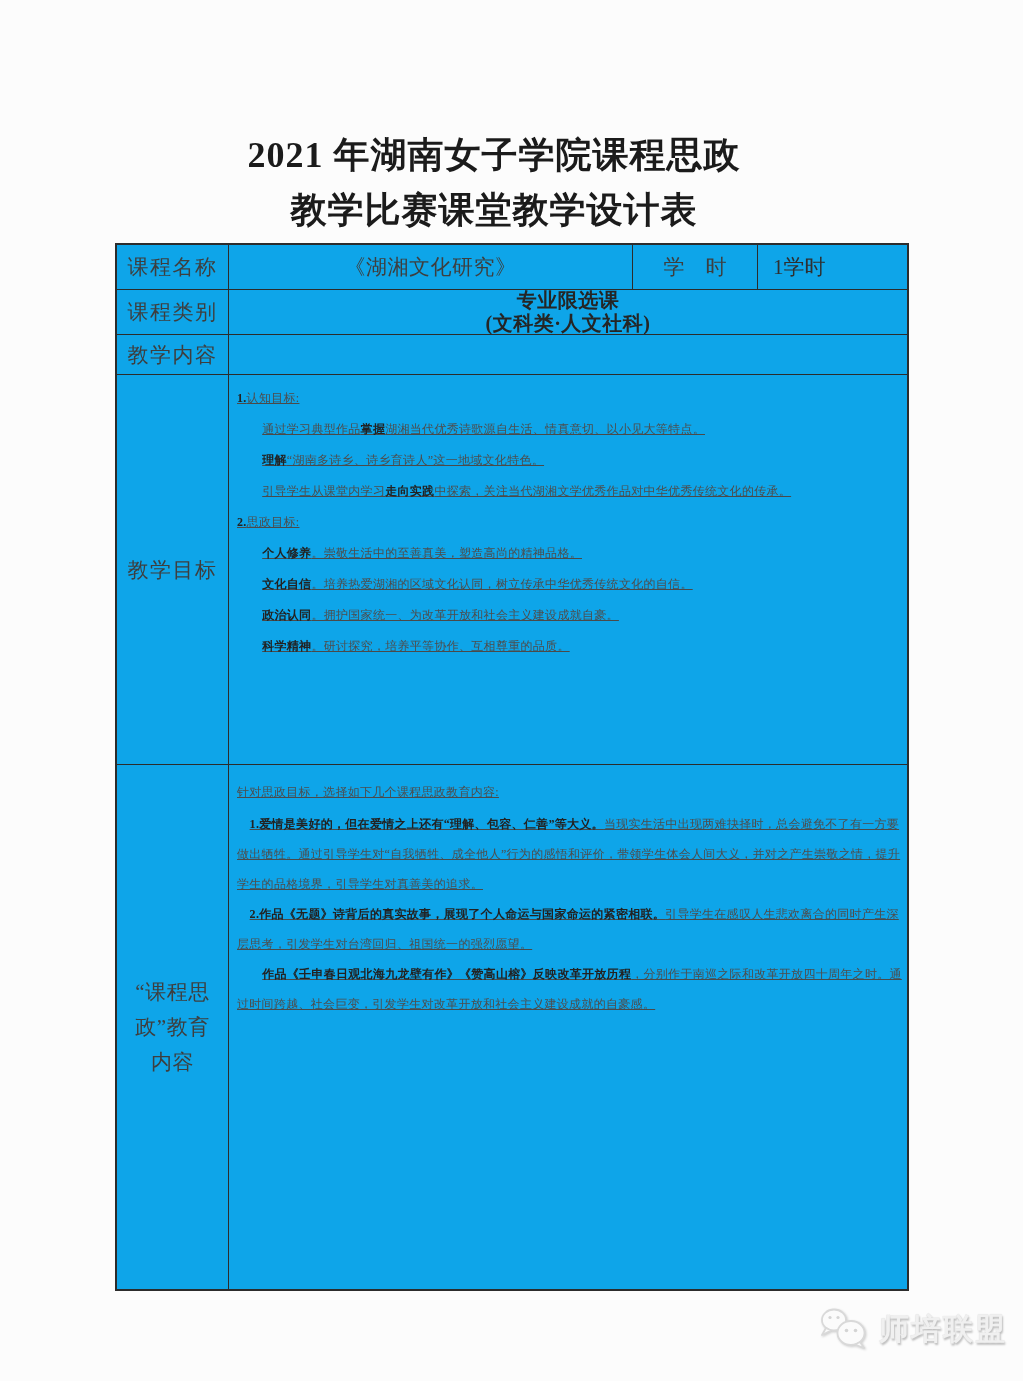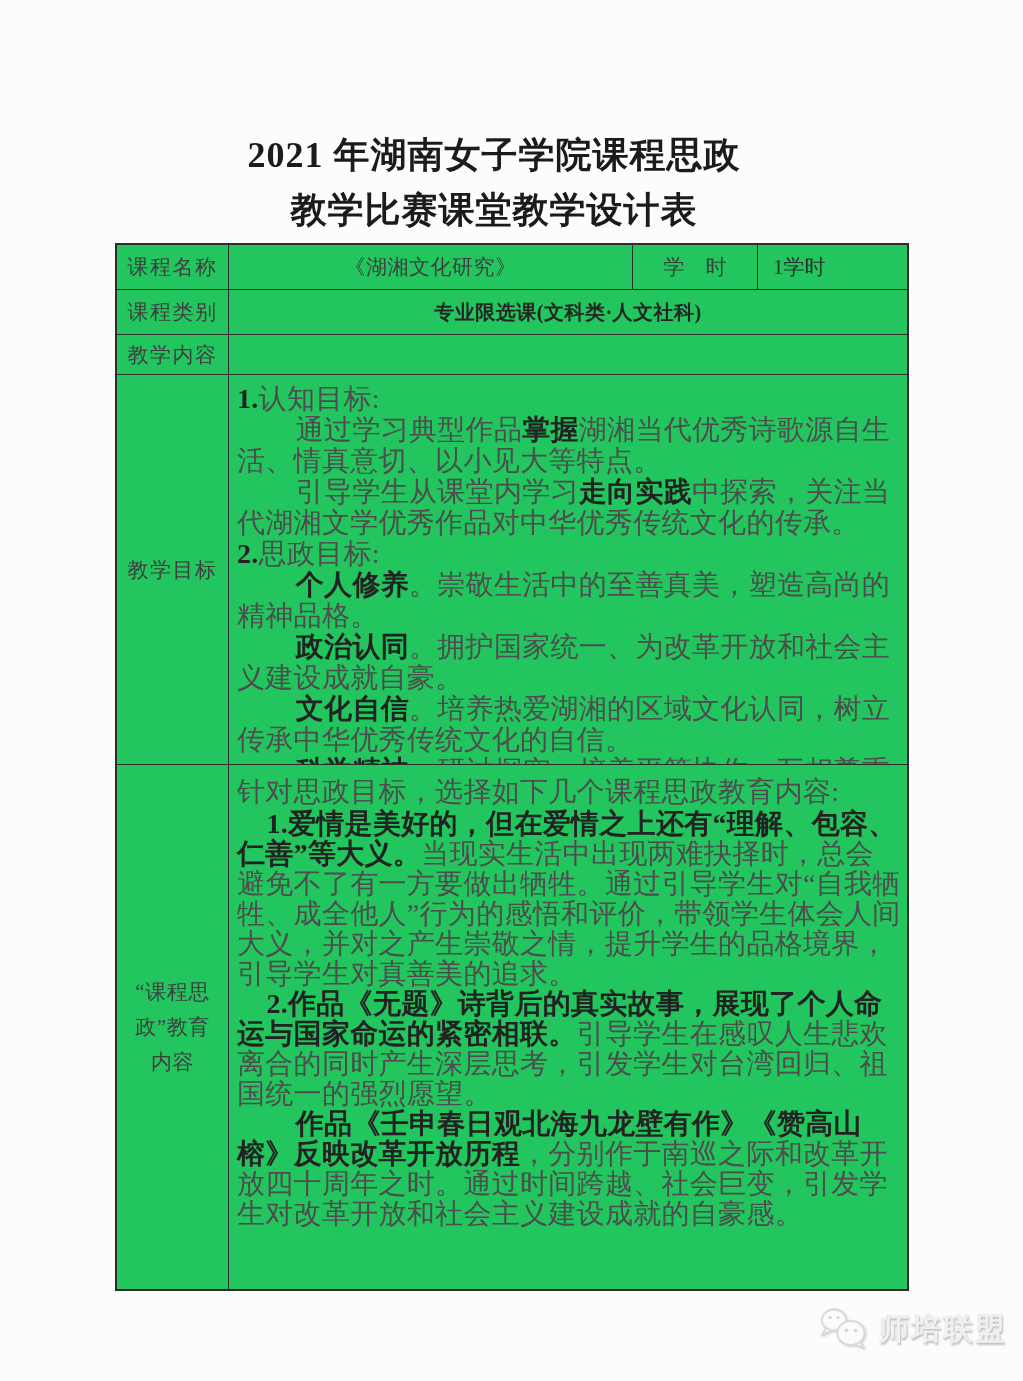--- a/index.html
+++ b/index.html
@@ -11,21 +11,21 @@
     position:relative;
     overflow:hidden;
   }
   .doc-title {
     position:absolute; left:97px; top:128px; width:794px;
     text-align:center; font-size:36px; font-weight:700;
     color:#1b1b1b; line-height:55px; letter-spacing:1px;
   }
   .tbl {
     position:absolute; left:115px; top:243px; width:794px;
-    border:2px solid #2c2c2c; background:#22c55e;
+    border:2px solid #2c2c2c; background:#0ea5e9;
   }
   .row { display:flex; border-bottom:1px solid #2c2c2c; }
   .row:last-child { border-bottom:none; }
   .row1 { height:45px; }
   .row2 { height:45px; }
   .row3 { height:40px;font-family:Liberation Mono, monospace; }
   .row4 { height:390px; }
   .row5 { height:524px; }
   .cell { overflow:hidden; }
   .label-cell {
@@ -34,27 +34,27 @@
     font-size:21px; color:#3e3e3e; letter-spacing:1.5px;
     text-align:center;
   }
   .pre-wrap { white-space:pre-line; line-height:35px; letter-spacing:0.5px;font-family:Liberation Serif, serif; }
   .v-center { display:flex; align-items:center; }
   .h-center { justify-content:center; }
   .course-name-cell { flex:0 0 404px; border-right:1px solid #2c2c2c; font-size:21px; color:#3e3e3e; letter-spacing:0.5px; }
   .hours-label-cell { flex:0 0 125px; border-right:1px solid #2c2c2c; letter-spacing:0; }
   .hours-value-cell { flex:1; display:flex; align-items:center; padding-left:15px; font-size:21px; color:#2f2f2f; }
   .type-cell {
-    flex:1; display:flex; flex-direction:row; align-items:center; justify-content:center;
+    flex:1; display:flex; flex-direction:column; align-items:center; justify-content:center;
     font-weight:700; color:#252525; font-size:20px; line-height:23px; letter-spacing:0.5px;
   }
   .content-left-cell { flex:1; display:flex; align-items:center; padding-left:30px; font-size:21px; color:#3e3e3e; letter-spacing:0.5px; }
   .content {
     flex:1; padding:8px 5px 0 8px;
-    font-size:28px; line-height:31px; letter-spacing:0.3px; color:#4a4a4a;
+    font-size:12px; line-height:31px; letter-spacing:0.3px; color:#4a4a4a;text-decoration:underline;
   }
   .content p { margin:0; }
   .indent-0 { text-indent:0; }
   .indent-1 { text-indent:1.05em; }
   .indent-2 { text-indent:2.1em; }
   .seg { color:#4d4d4d; }
   .seg.bold { font-weight:700; color:#222222; }
   .ideology-content { line-height:30px; padding-top:12px; }
   .ideology-content p:first-child { margin-bottom:2px; }
   .watermark {
@@ -95,25 +95,26 @@
 
   <div class="row row3">
     <div class="cell label-cell">教学内容</div>
   </div>
 
   <div class="row row4">
     <div class="cell label-cell">教学目标</div>
     <div class="cell content">
         <p class="indent-0"><span class="seg bold">1.</span><span class="seg">认知目标:</span></p>
         <p class="indent-2"><span class="seg">通过学习典型作品</span><span class="seg bold">掌握</span><span class="seg">湖湘当代优秀诗歌源自生活、情真意切、以小见大等特点。</span></p>
+        <p class="indent-2"><span class="seg bold">理解</span><span class="seg">“湖南多诗乡、诗乡育诗人”这一地域文化特色。</span></p>
         <p class="indent-2"><span class="seg">引导学生从课堂内学习</span><span class="seg bold">走向实践</span><span class="seg">中探索，关注当代湖湘文学优秀作品对中华优秀传统文化的传承。</span></p>
         <p class="indent-0"><span class="seg bold">2.</span><span class="seg">思政目标:</span></p>
         <p class="indent-2"><span class="seg bold">个人修养</span><span class="seg">。崇敬生活中的至善真美，塑造高尚的精神品格。</span></p>
+        <p class="indent-2"><span class="seg bold">文化自信</span><span class="seg">。培养热爱湖湘的区域文化认同，树立传承中华优秀传统文化的自信。</span></p>
         <p class="indent-2"><span class="seg bold">政治认同</span><span class="seg">。拥护国家统一、为改革开放和社会主义建设成就自豪。</span></p>
-        <p class="indent-2"><span class="seg bold">文化自信</span><span class="seg">。培养热爱湖湘的区域文化认同，树立传承中华优秀传统文化的自信。</span></p>
         <p class="indent-2"><span class="seg bold">科学精神</span><span class="seg">。研讨探究，培养平等协作、互相尊重的品质。</span></p>
       </div>
   </div>
 
   <div class="row row5">
     <div class="cell label-cell pre-wrap">“课程思
 政”教育
 内容</div>
     <div class="cell content ideology-content">
         <p class="indent-0"><span class="seg">针对思政目标，选择如下几个课程思政教育内容:</span></p>

